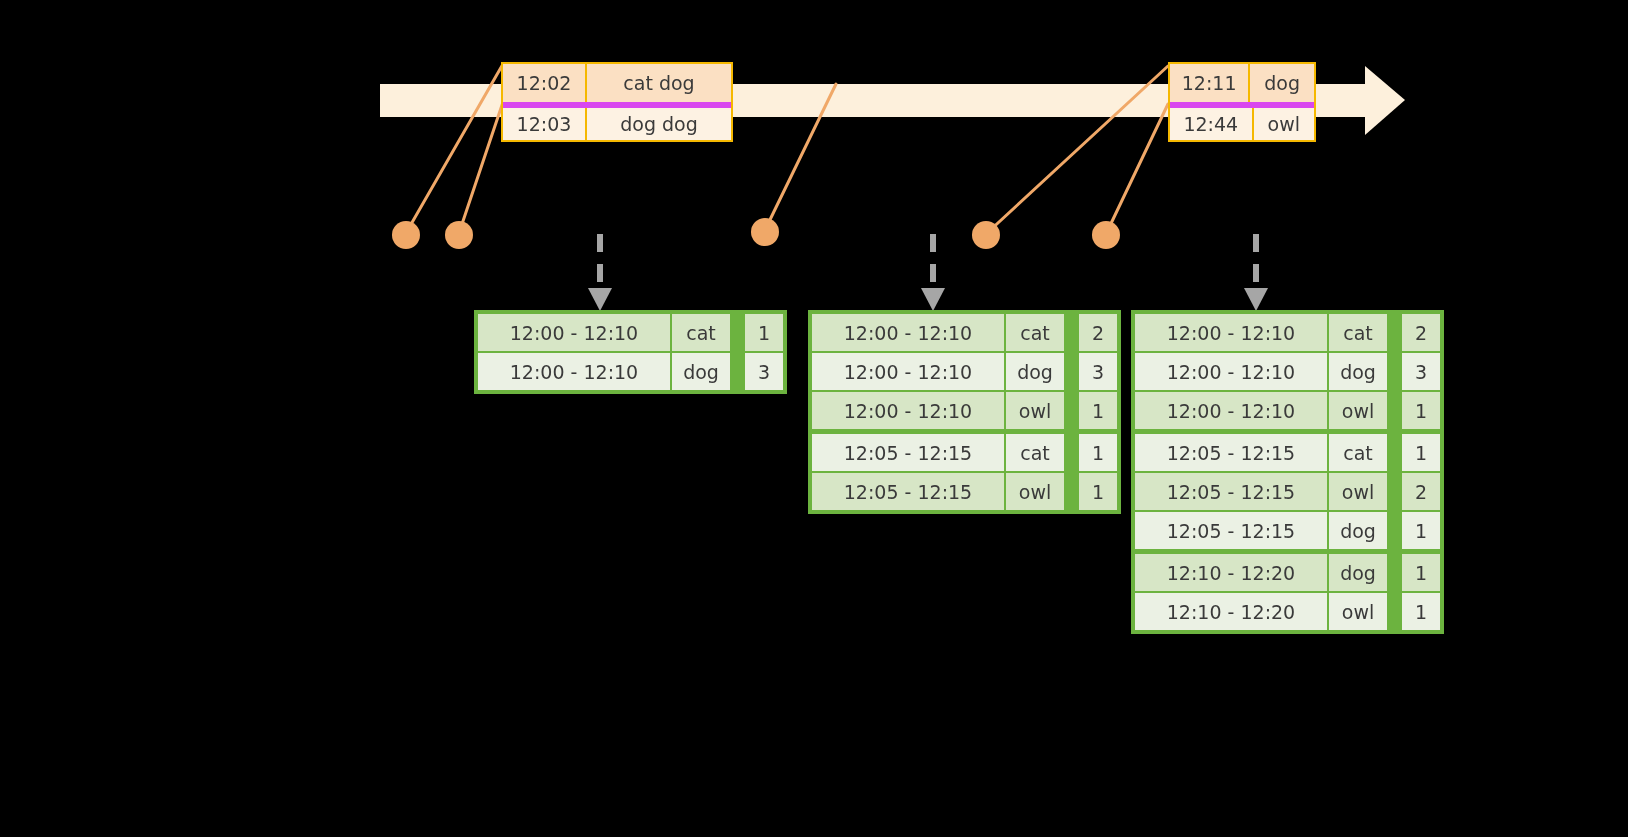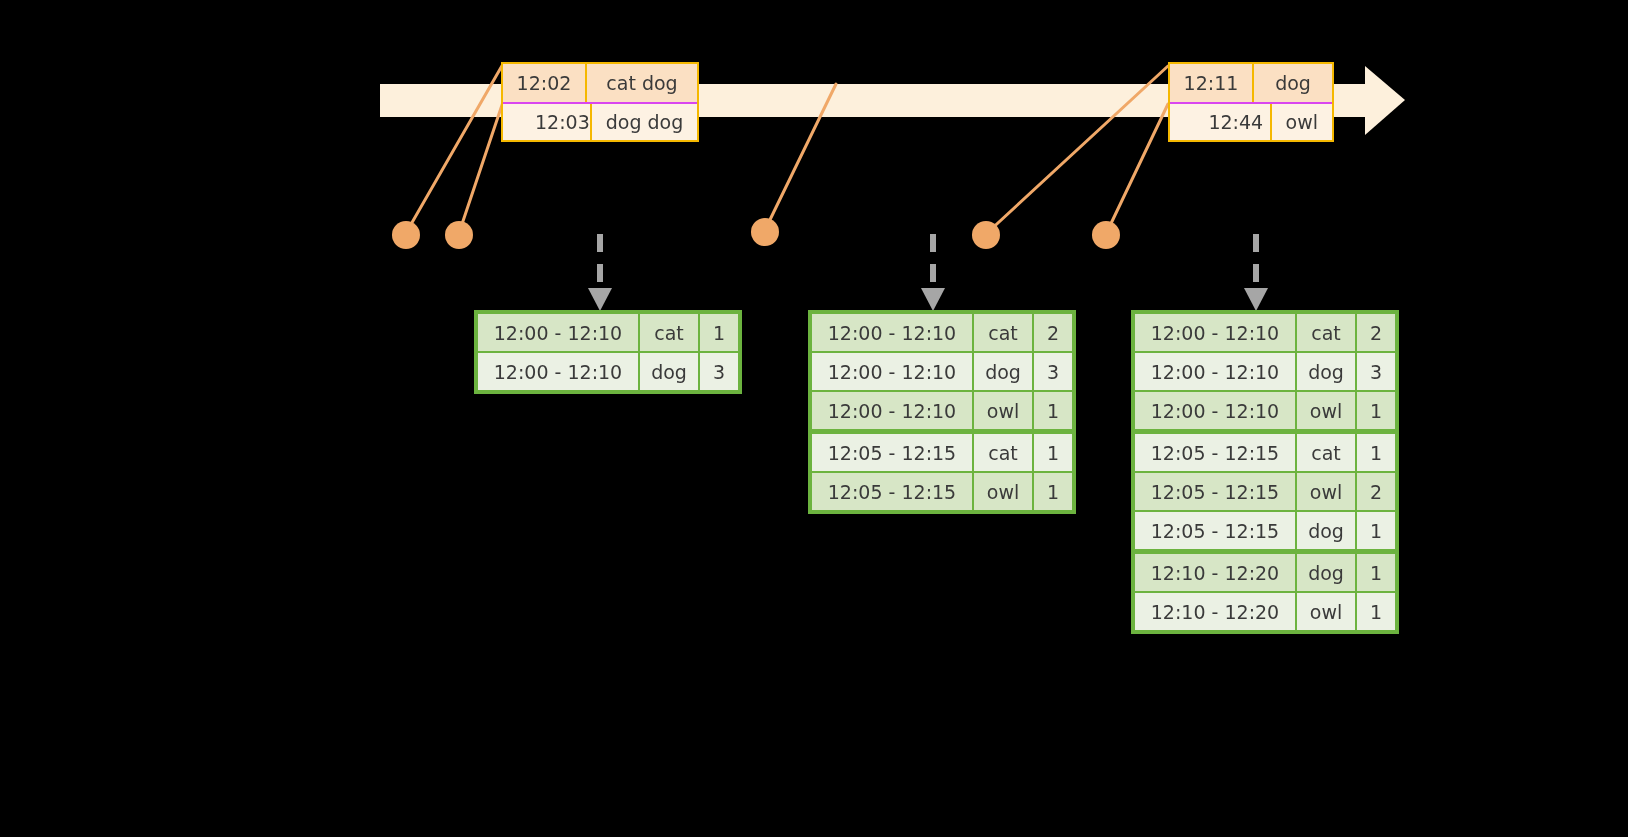--- a/index.html
+++ b/index.html
@@ -35,21 +35,21 @@
     box-sizing: border-box;
     background: #FDF0DC;
   }
   .evt-row {
     display: flex;
     height: 38px;
     box-sizing: border-box;
   }
   .evt-row.shade-a { background: #FBE0C3; }
   .evt-row.shade-b { background: #FDF2E3; }
-  .evt-row + .evt-row { border-top: 2px solid #d946ef; padding-left: 32px; }
+  .evt-row + .evt-row { border-top: 6px solid #d946ef; }
   .evt-time {
     width: 84px;
     border-right: 2px solid #F5B800;
     display: flex;
     align-items: center;
     justify-content: center;
     font-size: 19px;
     color: #3a3a3a;
     box-sizing: border-box;
   }
@@ -82,22 +82,22 @@
   .res-cell {
     display: flex;
     align-items: center;
     justify-content: center;
     font-size: 19px;
     color: #3a3a3a;
     box-sizing: border-box;
   }
   .res-row.shade-a .res-cell { background: #D7E6C6; }
   .res-row.shade-b .res-cell { background: #EBF1E4; }
-  .res-win  { width: 160px; margin-right: 2px; }
-  .res-key  { width: 58px;  margin-right: 2px; }
+  .res-win  { width: 192px; margin-right: 2px; }
+  .res-key  { width: 58px;  margin-right: 15px; }
   .res-cnt  { width: 38px; }
 </style>
 </head>
 <body>
 
 <div id="stage">
 
   <svg class="layer" viewBox="0 0 1628 837" xmlns="http://www.w3.org/2000/svg">
 
     <g>
@@ -130,33 +130,33 @@
         <line x1="933" y1="234" x2="933" y2="288" stroke-dasharray="18,12"></line>
         <polygon points="921,288 945,288 933,311" stroke="none"></polygon>
       </g>
       <g>
         <line x1="1256" y1="234" x2="1256" y2="288" stroke-dasharray="18,12"></line>
         <polygon points="1244,288 1268,288 1256,311" stroke="none"></polygon>
       </g>
     </g>
   </svg>
 
-  <div class="evt-group" style="left:501px; top:62px; width:198px;">
+  <div class="evt-group" style="left:501px; top:62px; width:232px;">
     <div class="evt-row shade-a">
       <span class="evt-time">12:02</span>
       <span class="evt-words">cat dog</span>
     </div>
     <div class="evt-row shade-b">
       <span class="evt-time">12:03</span>
       <span class="evt-words">dog dog</span>
     </div>
   </div>
 
 
-  <div class="evt-group" style="left:1168px; top:62px; width:166px;">
+  <div class="evt-group" style="left:1168px; top:62px; width:148px;">
     <div class="evt-row shade-a">
       <span class="evt-time">12:11</span>
       <span class="evt-words">dog</span>
     </div>
     <div class="evt-row shade-b">
       <span class="evt-time">12:44</span>
       <span class="evt-words">owl</span>
     </div>
   </div>
 

